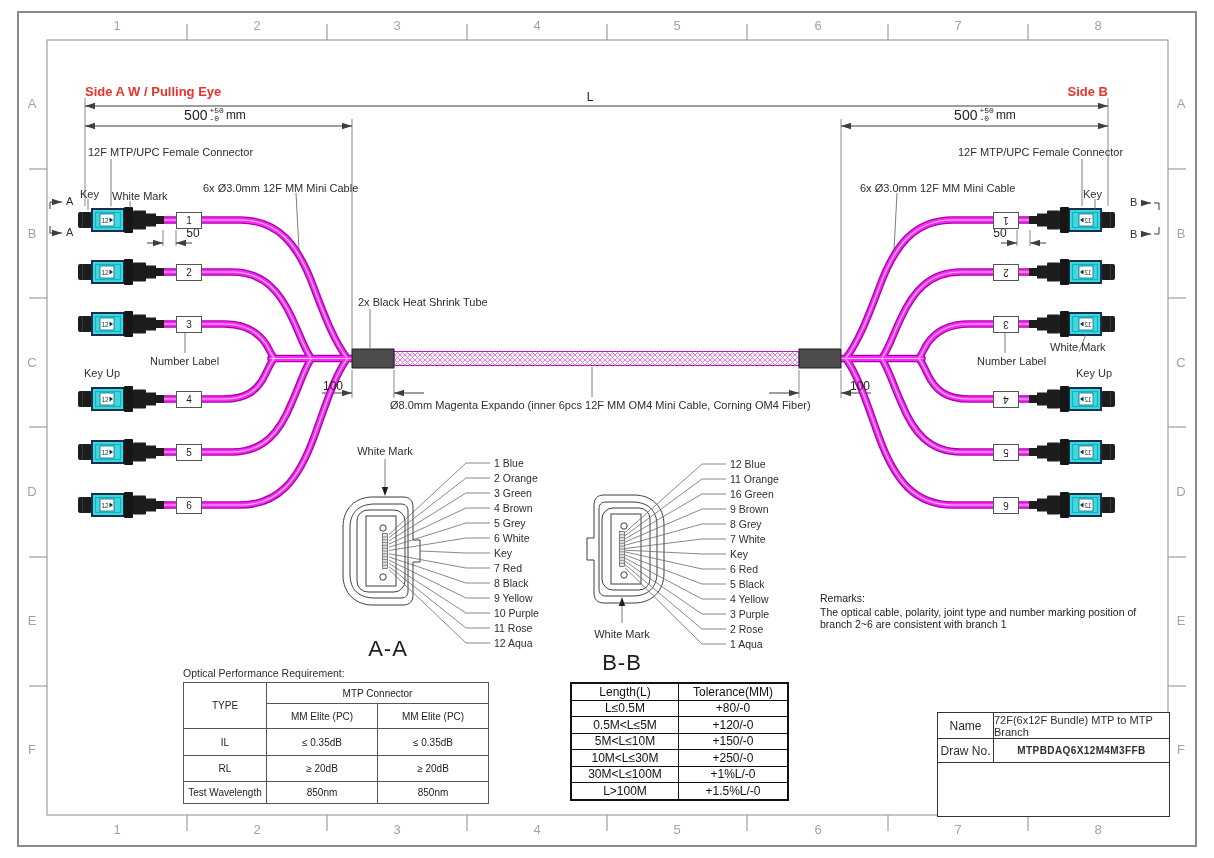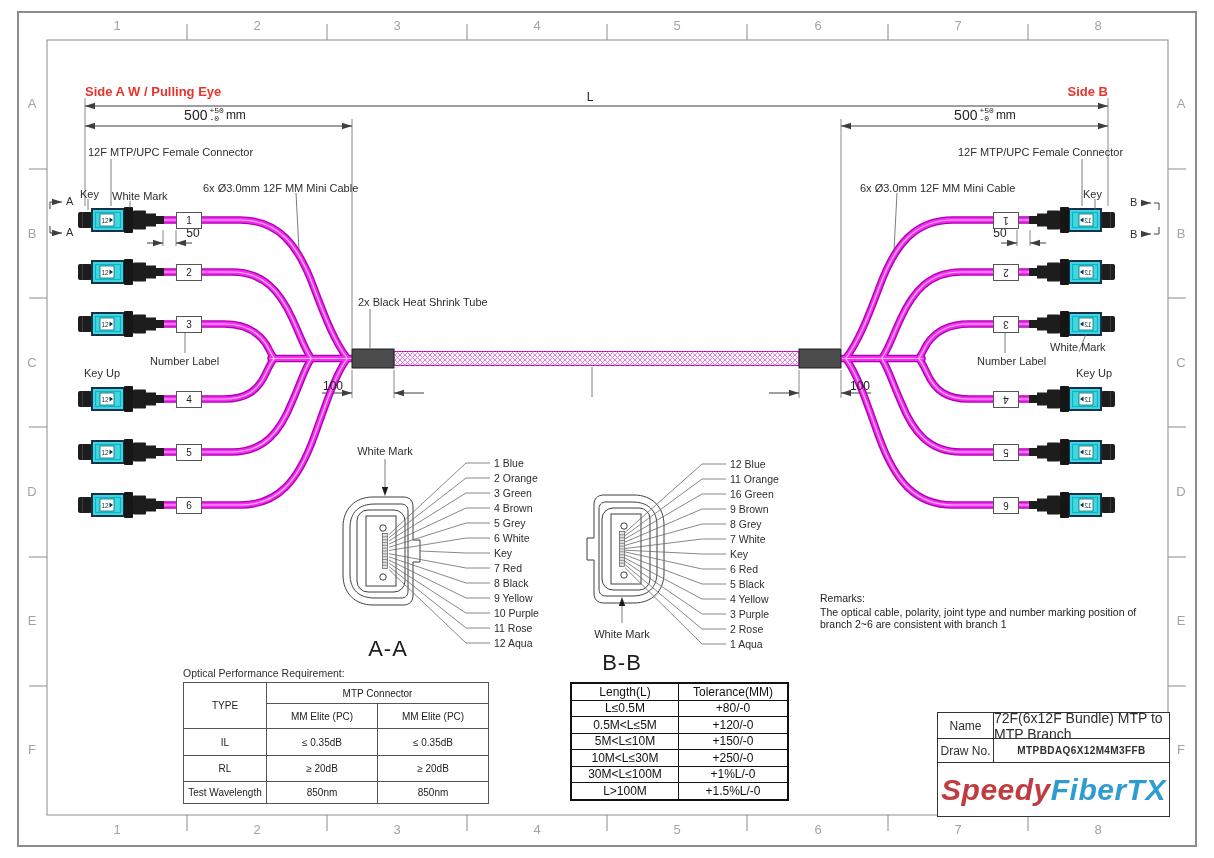--- a/index.html
+++ b/index.html
@@ -25,21 +25,21 @@
   .opt{font-size:10px;color:#222;}
   .opt td{border:1px solid #555;text-align:center;padding:0 3px;}
   .opt-title{font-size:10.5px;}
   .tol{font-size:12px;color:#111;border:2px solid #111;}
   .tol td{border:1.4px solid #111;text-align:center;padding:0 4px;height:15.5px;}
   .tb{border:1.5px solid #333;background:#fff;}
   .tb-row{display:flex;border-bottom:1.5px solid #333;}
   .tb-label{width:55px;display:flex;align-items:center;justify-content:center;
             border-right:1.5px solid #333;font-size:12px;}
   .tb-value{flex:1;display:flex;align-items:center;justify-content:center;}
-  .name-v{font-size:14px;}
+  .name-v{font-size:11px;}
   .draw-v{font-size:10px;font-weight:600;letter-spacing:0.4px;}
   .tb-logo{height:53px;display:flex;align-items:center;justify-content:center;
            font-style:italic;font-weight:800;font-size:30px;letter-spacing:0.5px;}
   .logo-red{color:#c23b41;}
   .logo-blue{color:#2f9cd0;}
 </style>
 </head>
 <body>
 
 <div id="sheet">
@@ -308,20 +308,21 @@
 <span class="t" style="left:112px;top:190px">White Mark</span>
 <span class="t" style="left:1083px;top:188px">Key</span>
 <span class="t" style="left:203px;top:182px">6x Ø3.0mm 12F MM Mini Cable</span>
 <span class="t" style="left:860px;top:182px">6x Ø3.0mm 12F MM Mini Cable</span>
 <span class="t" style="left:358px;top:296px">2x Black Heat Shrink Tube</span>
 <span class="t" style="left:150px;top:355px">Number Label</span>
 <span class="t" style="left:977px;top:355px">Number Label</span>
 <span class="t" style="left:1050px;top:341px">White Mark</span>
 <span class="t" style="left:84px;top:367px">Key Up</span>
 <span class="t" style="left:1076px;top:367px">Key Up</span>
+<span class="t ctr" style="left:390px;top:399px;width:400px">Ø8.0mm Magenta Expando (inner 6pcs 12F MM OM4 Mini Cable, Corning OM4 Fiber)</span>
 <span class="t" style="left:66px;top:195px">A</span>
 <span class="t" style="left:66px;top:226px">A</span>
 <span class="t" style="left:1130px;top:196px">B</span>
 <span class="t" style="left:1130px;top:228px">B</span>
 
 <div class="numlabel" style="left:176px;top:212px">1</div>
 <div class="numlabel" style="left:176px;top:264px">2</div>
 <div class="numlabel" style="left:176px;top:316px">3</div>
 <div class="numlabel" style="left:176px;top:391px">4</div>
 <div class="numlabel" style="left:176px;top:444px">5</div>
@@ -438,19 +439,15 @@
 
 <div class="tb" style="position:absolute;left:937px;top:712px;width:231px;height:103px">
   <div class="tb-row" style="height:25px">
     <div class="tb-label">Name</div>
     <div class="tb-value name-v">72F(6x12F Bundle) MTP to MTP Branch</div>
   </div>
   <div class="tb-row" style="height:23px">
     <div class="tb-label">Draw No.</div>
     <div class="tb-value draw-v">MTPBDAQ6X12M4M3FFB</div>
   </div>
-  <div class="tb-logo">
-    <span class="logo-red">Speedy</span>
-        <span class="logo-blue">FiberTX</span>
-  </div>
 </div>
 
 </div>
 
 </body></html>

